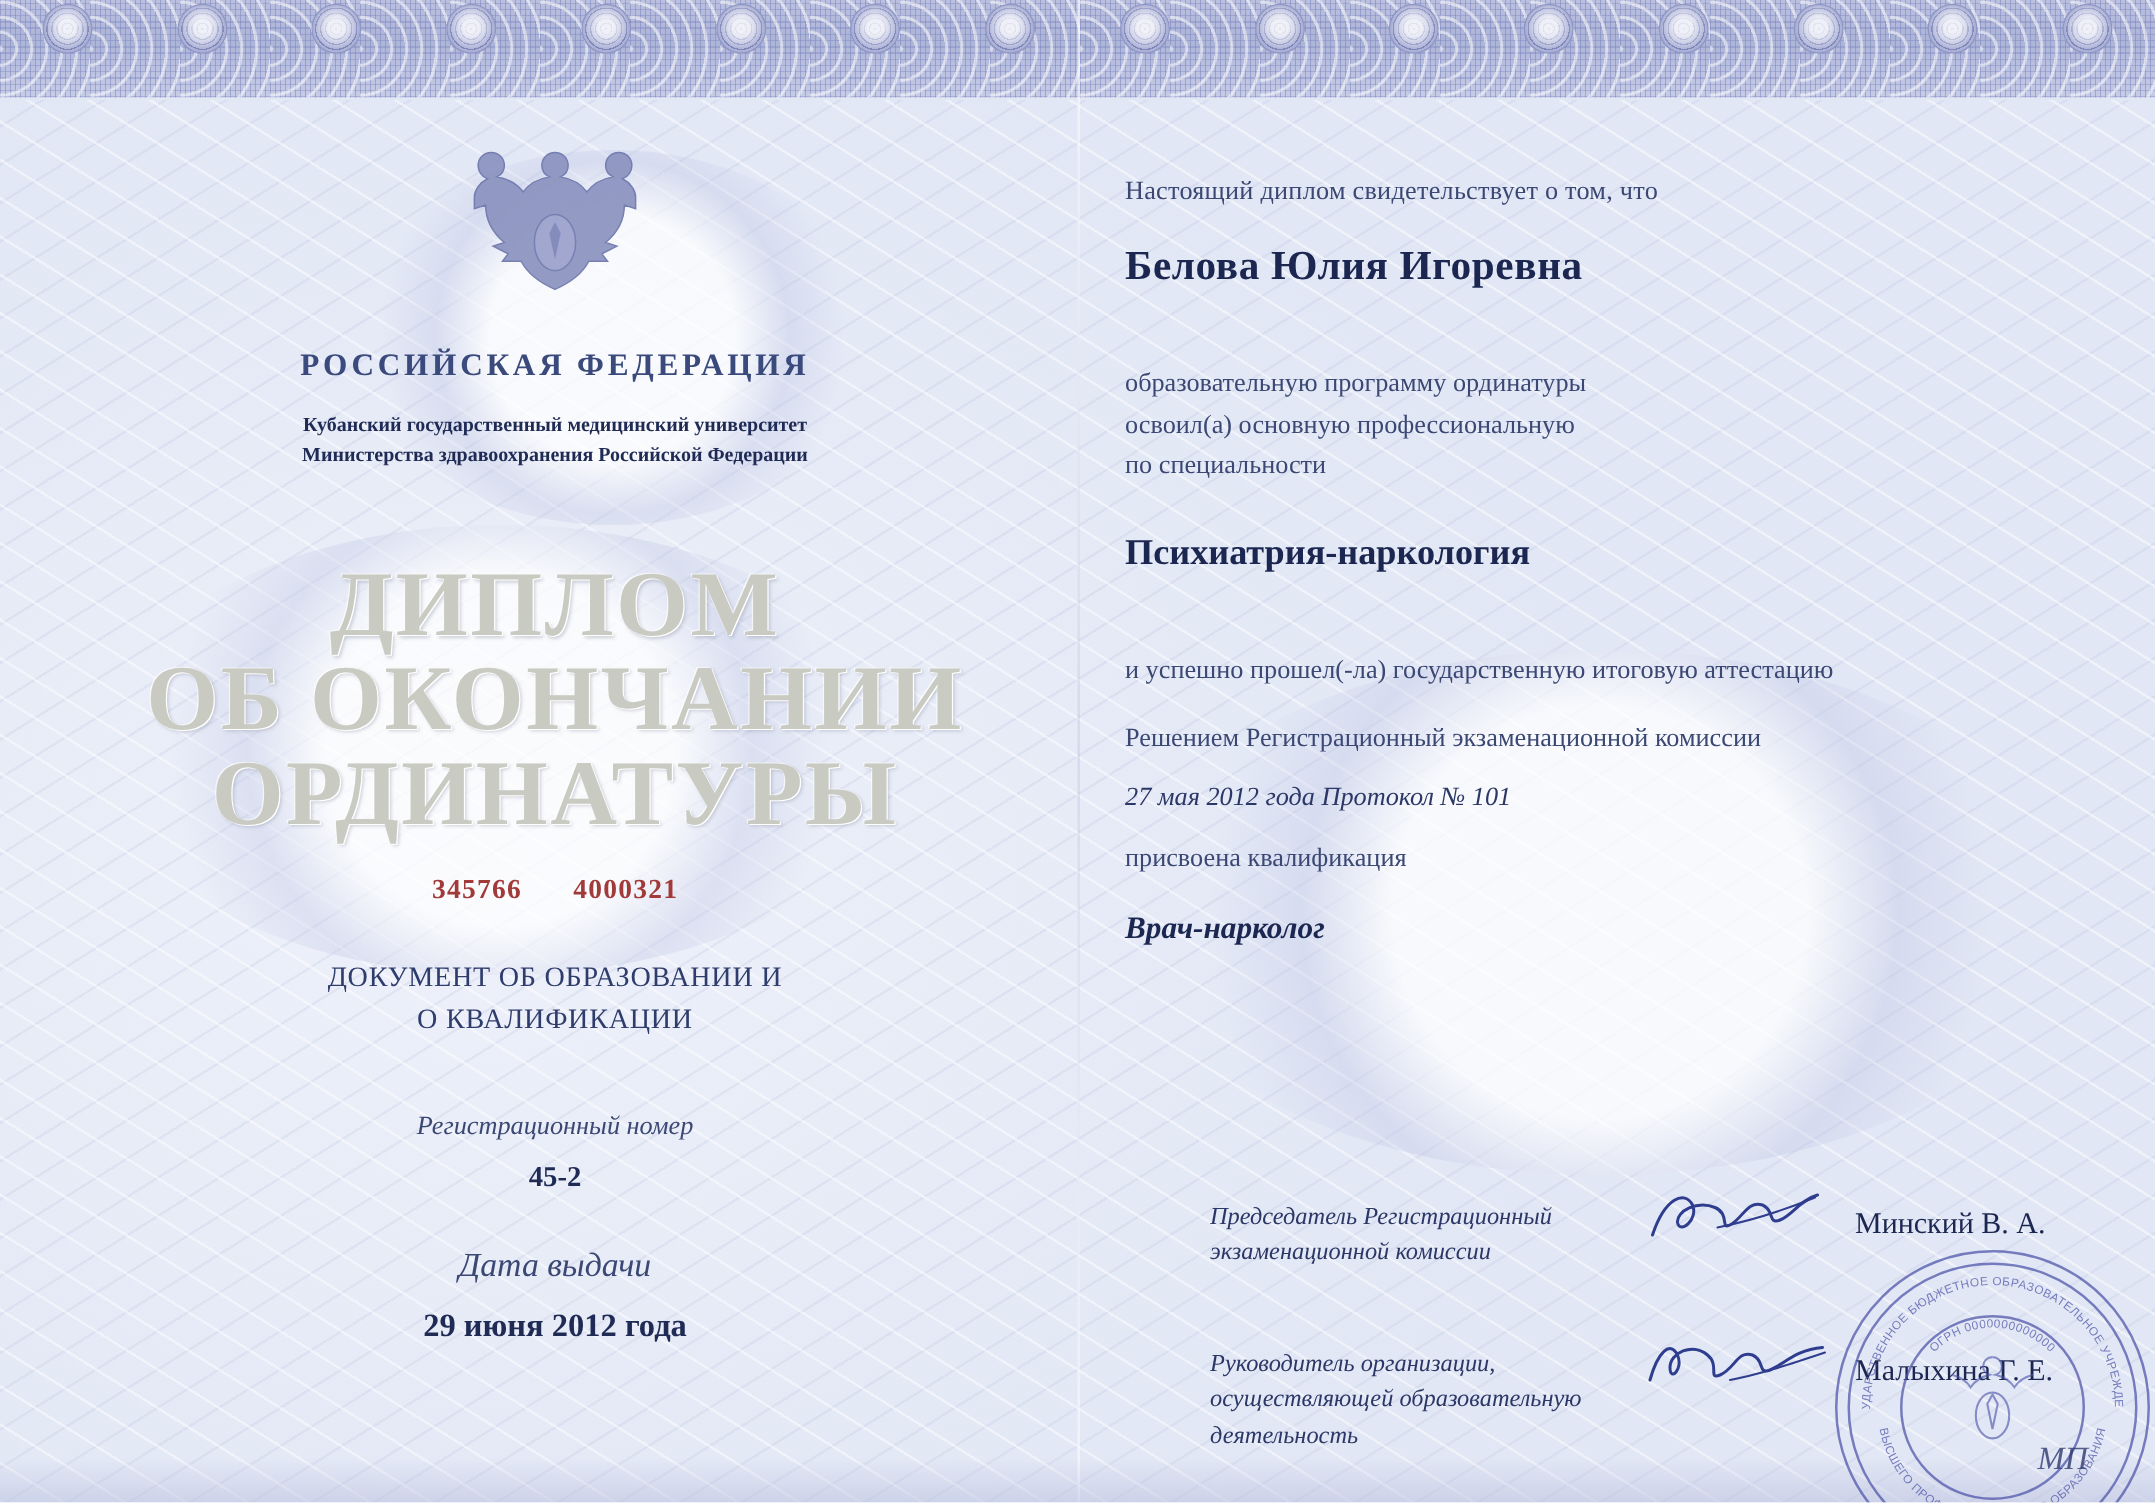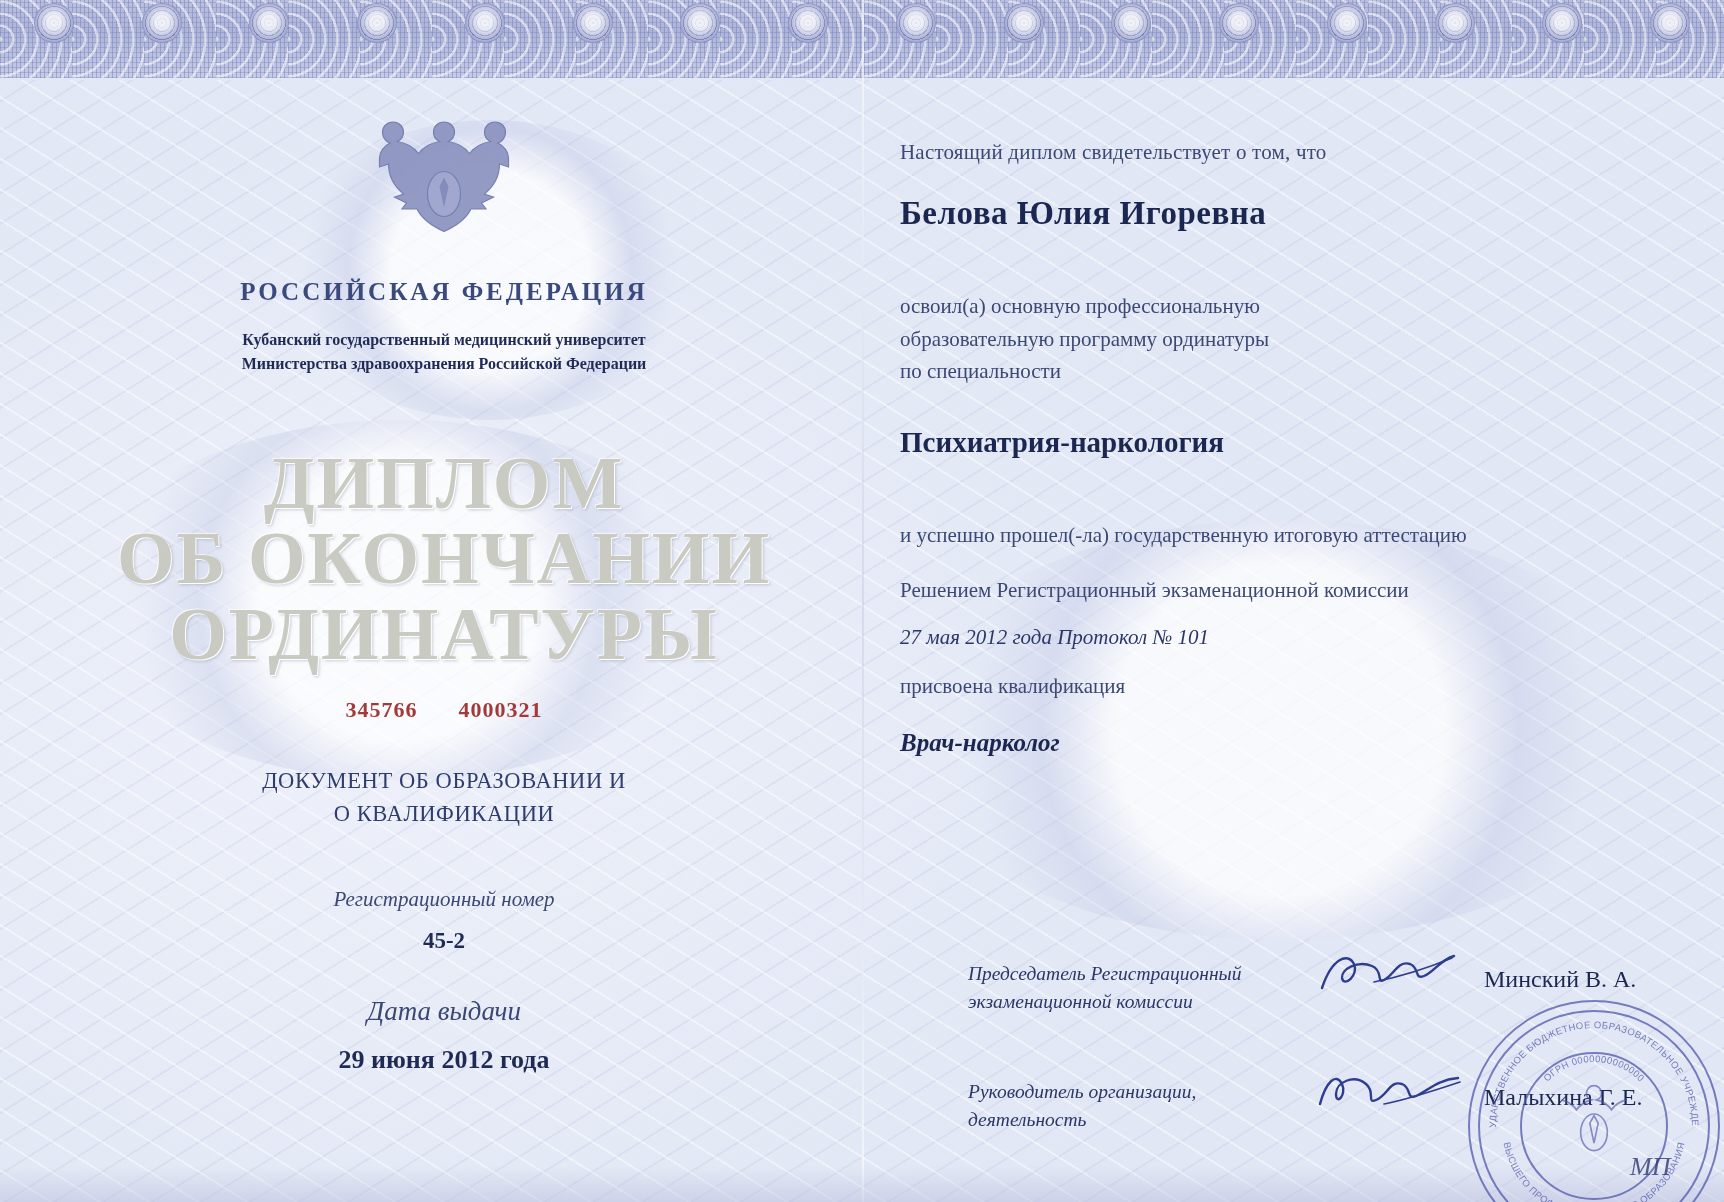--- a/index.html
+++ b/index.html
@@ -409,22 +409,22 @@
 
     <div class="date-label">Дата выдачи</div>
     <div class="date-value">29 июня 2012 года</div>
   </div>
 
   <div class="right-col">
     <div class="r-intro">Настоящий диплом свидетельствует о том, что</div>
     <div class="r-name">Белова Юлия Игоревна</div>
 
     <div class="r-program">
+      <div>образовательную программу ординатуры</div>
       <div>освоил(а) основную профессиональную</div>
-      <div>образовательную программу ординатуры</div>
       <div>по специальности</div>
     </div>
 
     <div class="r-specialty">Психиатрия-наркология</div>
     <div class="r-attest">и успешно прошел(-ла) государственную итоговую аттестацию</div>
     <div class="r-decision">Решением Регистрационный экзаменационной комиссии</div>
     <div class="r-protocol">27 мая 2012 года Протокол № 101</div>
     <div class="r-assigned">присвоена квалификация</div>
     <div class="r-qual">Врач-нарколог</div>
   </div>
@@ -437,20 +437,21 @@
     <svg class="sign-scribble" viewBox="0 0 150 60">
       <path d="M8 44 C18 14, 34 8, 40 20 C45 31, 30 44, 28 34 C27 25, 44 16, 58 22 C70 27, 62 40, 70 36 C80 31, 84 16, 96 20 C106 24, 100 36, 110 32 C120 28, 126 16, 140 12" fill="none" stroke="#2f3d8f" stroke-width="2.4" stroke-linecap="round"></path>
       <path d="M60 38 C80 34, 104 28, 138 14" fill="none" stroke="#2f3d8f" stroke-width="1.6" stroke-linecap="round"></path>
     </svg>
     <div class="sign-name">Минский В. А.</div>
   </div>
 
   <div class="sign-block sign-2">
     <div class="sign-role">
       <div>Руководитель организации,</div>
+      <div>осуществляющей образовательную</div>
       <div>деятельность</div>
     </div>
     <svg class="sign-scribble" viewBox="0 0 150 60">
       <path d="M6 42 C12 20, 22 10, 28 22 C33 33, 22 44, 22 32 C22 20, 40 12, 52 22 C62 30, 52 42, 62 38 C74 33, 76 18, 88 22 C98 26, 92 38, 102 34 C114 29, 122 18, 144 16" fill="none" stroke="#2f3d8f" stroke-width="2.4" stroke-linecap="round"></path>
       <path d="M70 42 C92 38, 116 30, 146 20" fill="none" stroke="#2f3d8f" stroke-width="1.6" stroke-linecap="round"></path>
     </svg>
     <div class="sign-name">Малыхина Г. Е.</div>
   </div>
 
   <div class="stamp">

